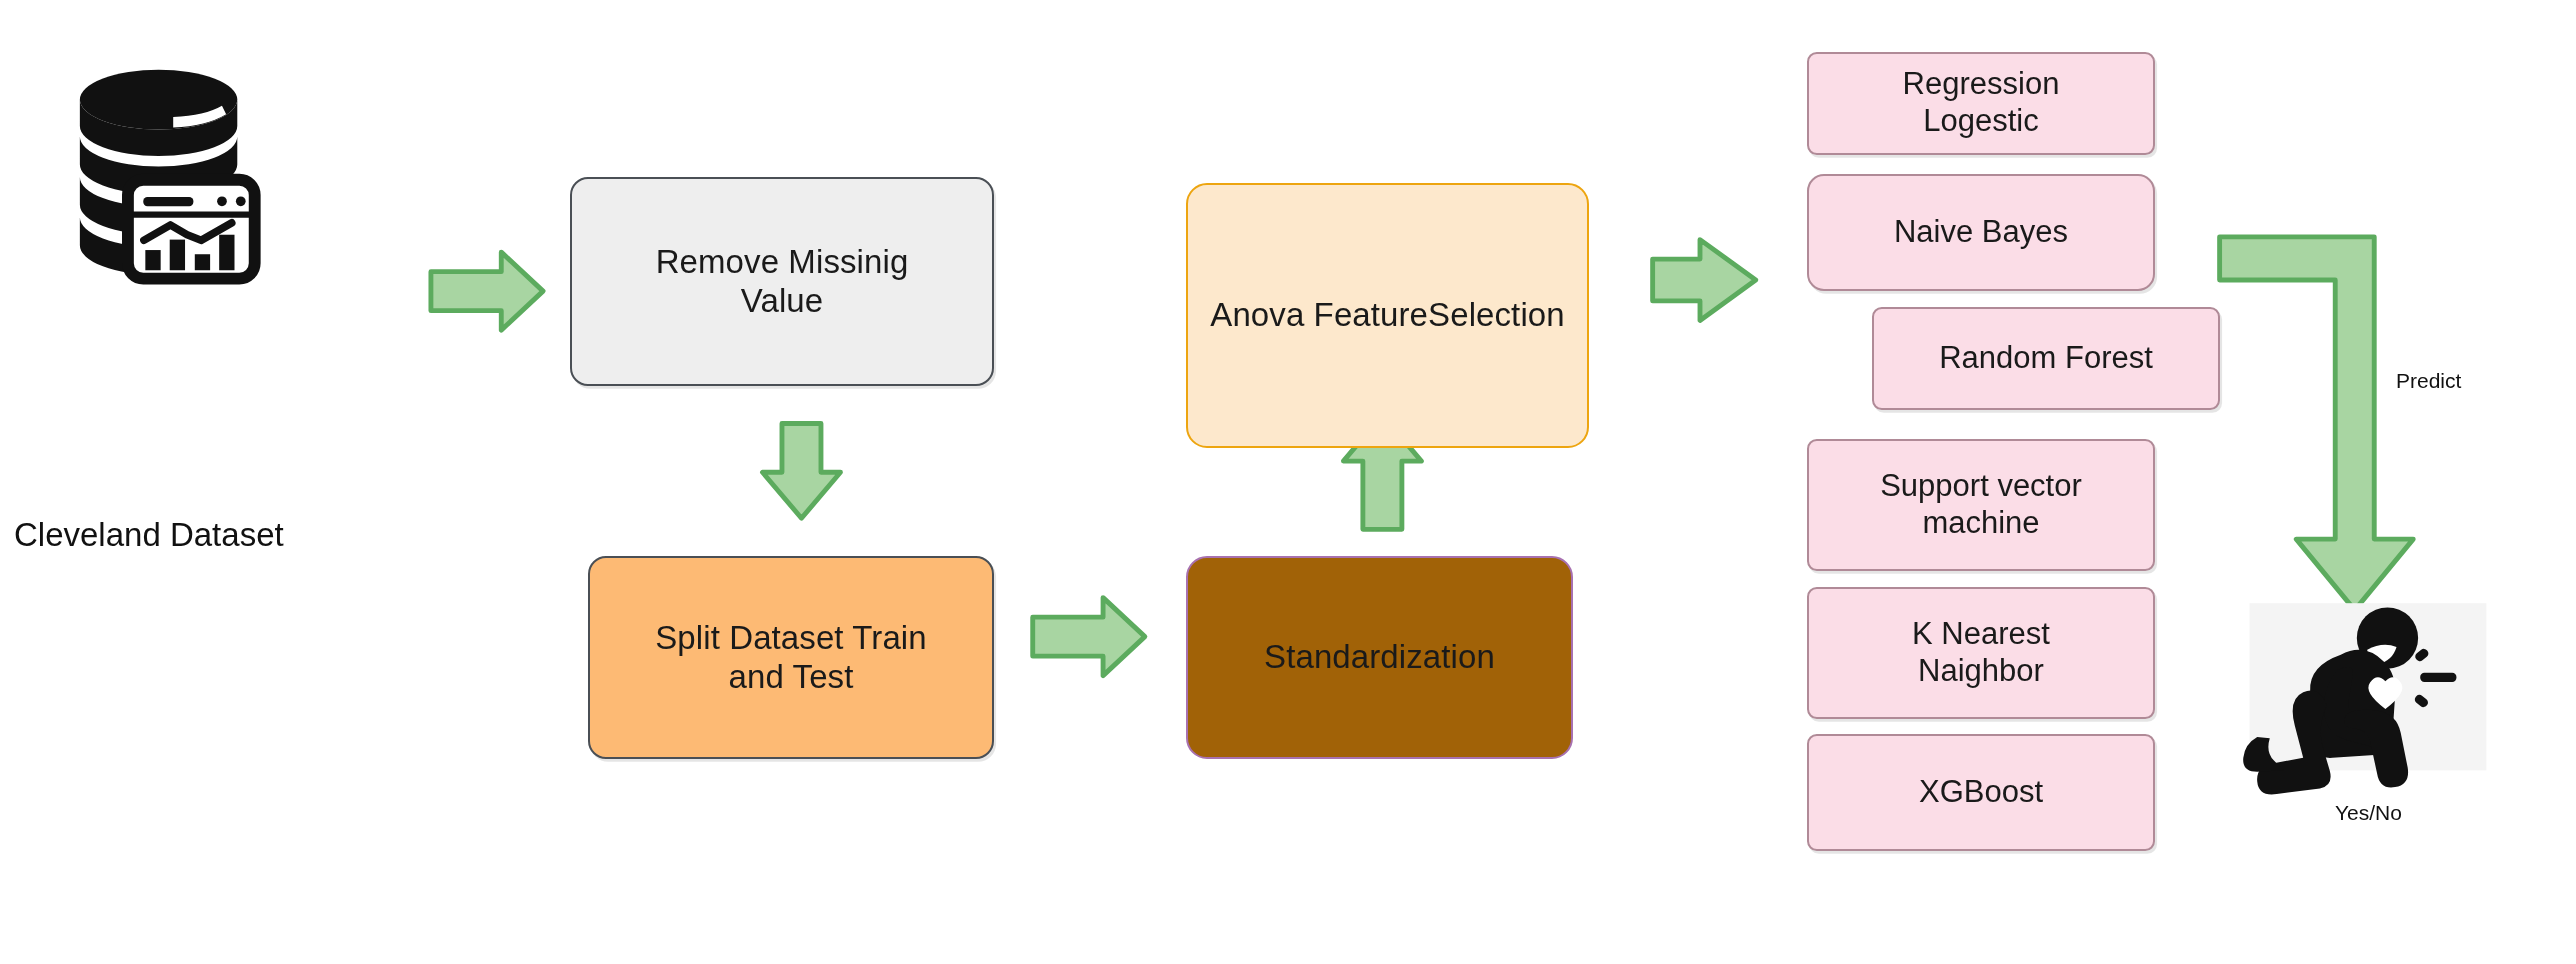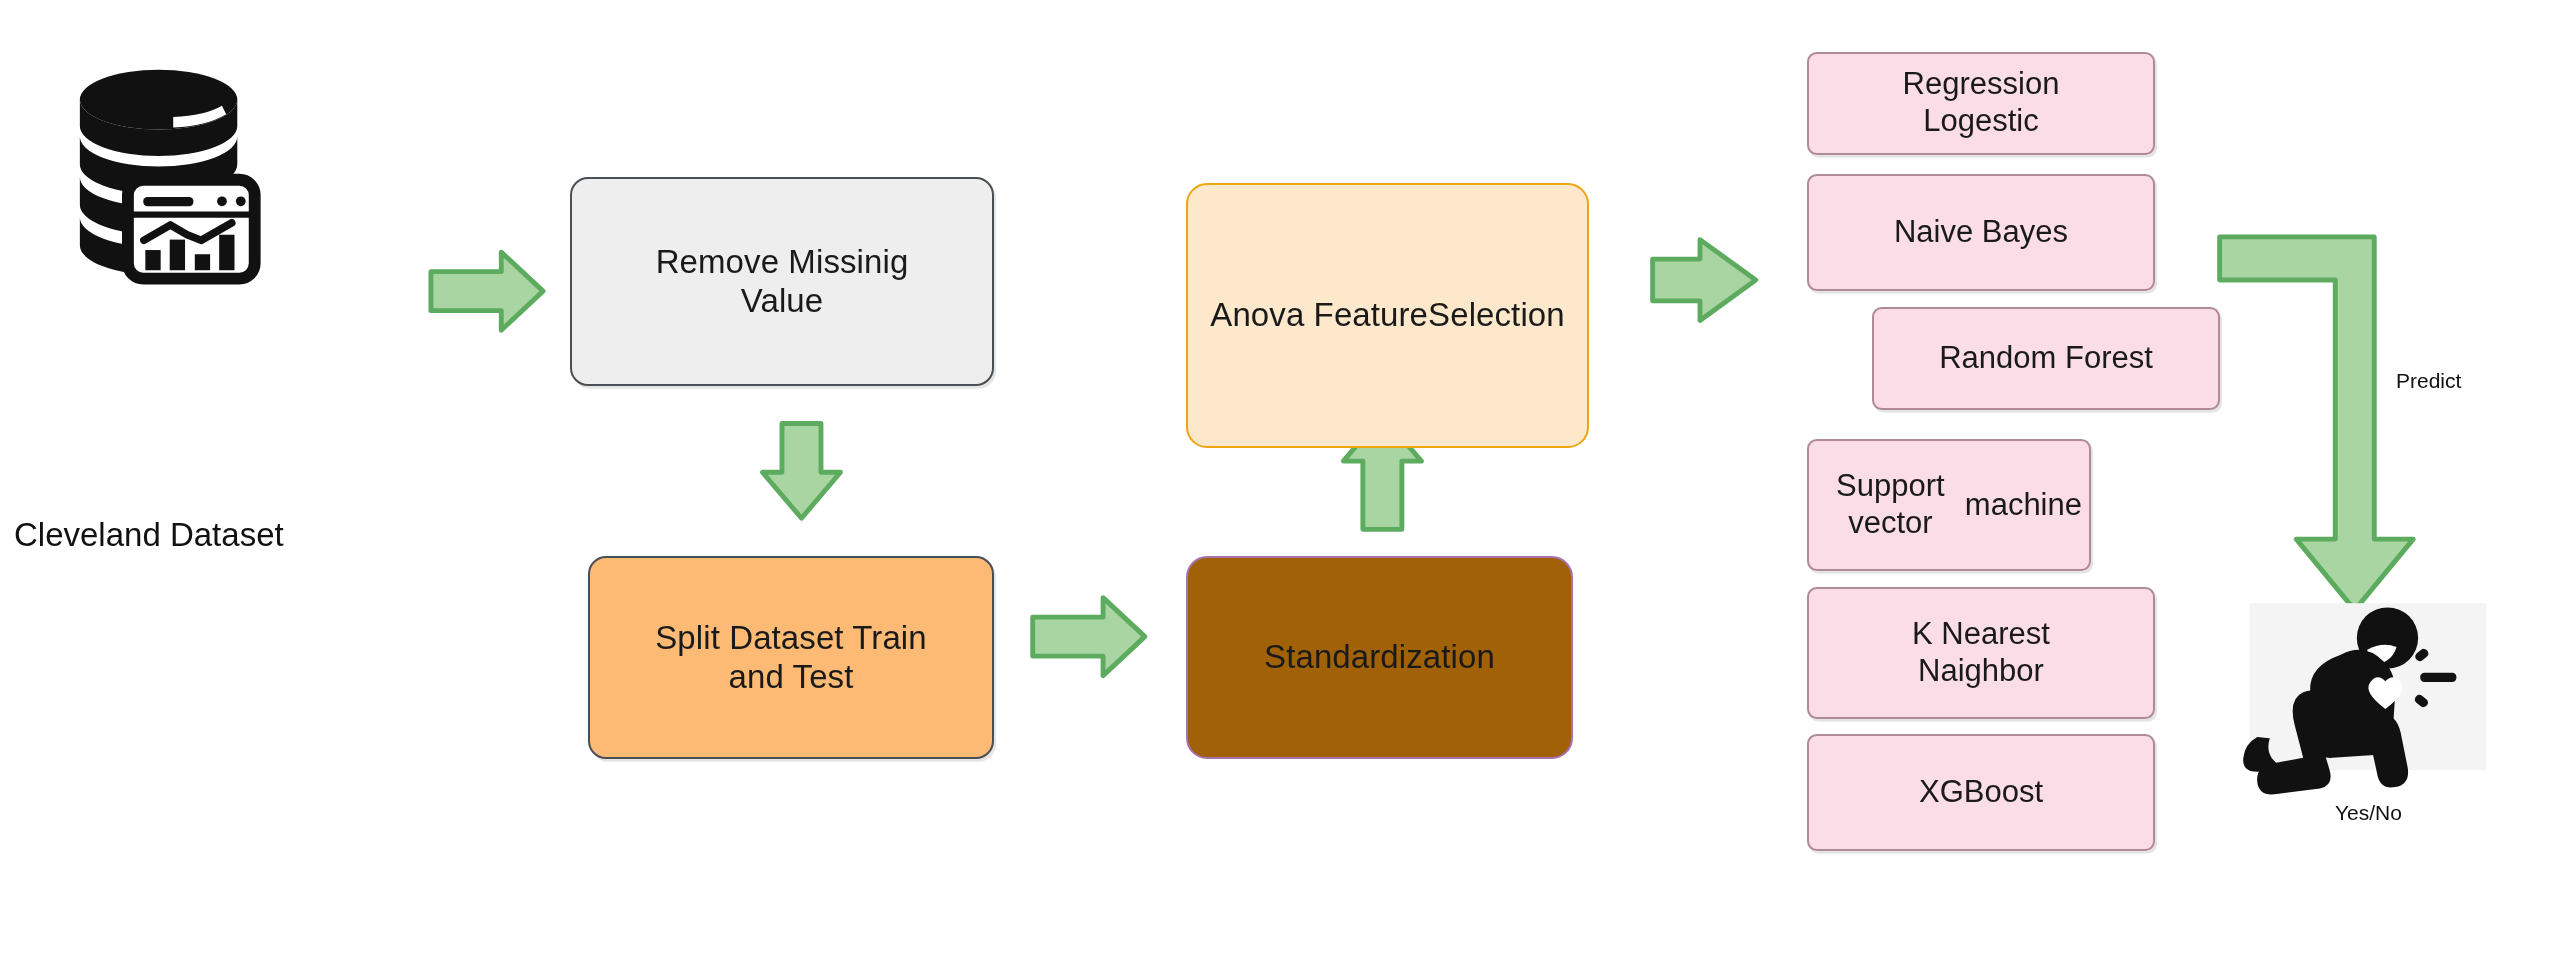--- a/index.html
+++ b/index.html
@@ -207,29 +207,29 @@
   <div class="node pbox orange" style="left:1186px; top:183px; width:403px; height:265px; flex-direction:row;">
     <div>Anova Feature</div>
     <div>Selection</div>
   </div>
 
   <div class="node mlbox" style="left:1807px; top:19.5px; width:348px; height:103px; flex-direction:column;margin-top:32px;">
     <div>Regression</div>
     <div>Logestic</div>
   </div>
 
-  <div class="node mlbox" style="left:1807px; top:174px; width:348px; height:117px; flex-direction:column;">
+  <div class="node mlbox" style="left:1807px; top:174px; width:348px; height:117px; flex-direction:column;border-radius:17px;">
     <div>Naive Bayes</div>
   </div>
 
   <div class="node mlbox" style="left:1872px; top:307px; width:348px; height:103px; flex-direction:column;">
     <div>Random Forest</div>
   </div>
 
-  <div class="node mlbox" style="left:1807px; top:439px; width:284px; height:132px; ">
+  <div class="node mlbox" style="left:1807px; top:439px; width:348px; height:132px; flex-direction:column;">
     <div>Support vector</div>
     <div>machine</div>
   </div>
 
   <div class="node mlbox" style="left:1807px; top:587px; width:348px; height:132px; flex-direction:column;">
     <div>K Nearest</div>
     <div>Naighbor</div>
   </div>
 
   <div class="node mlbox" style="left:1807px; top:734px; width:348px; height:117px; flex-direction:column;">

